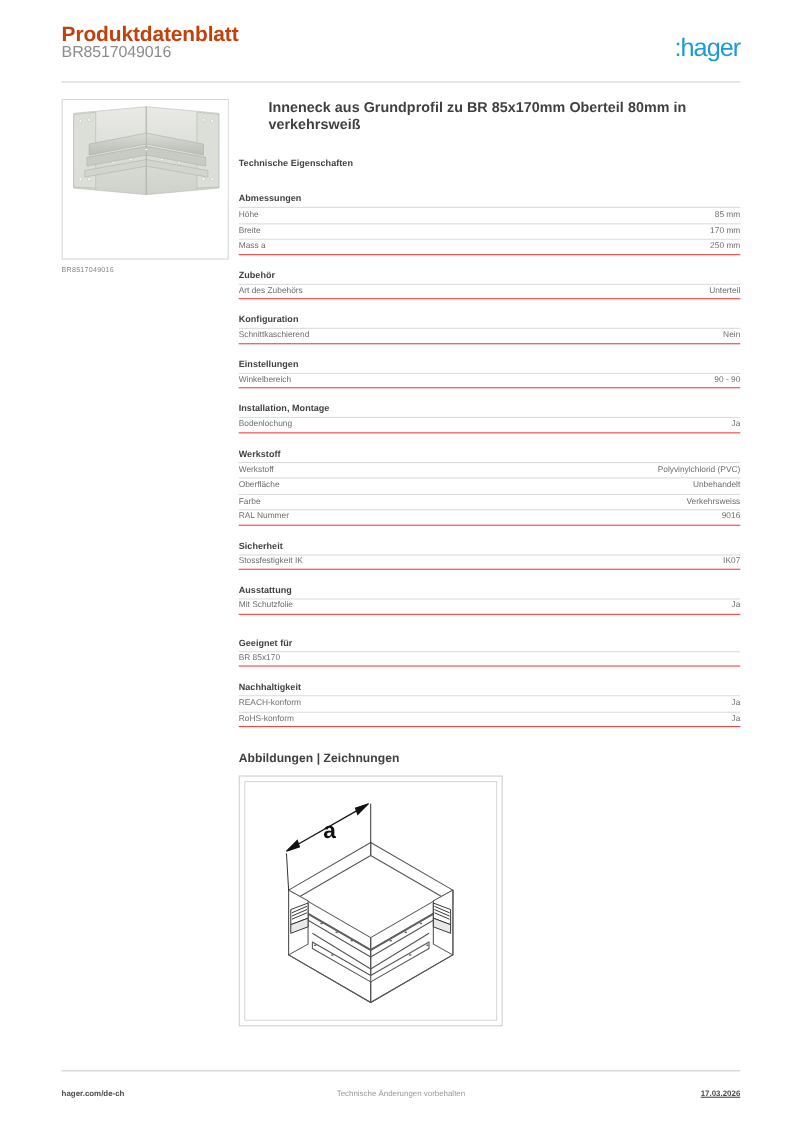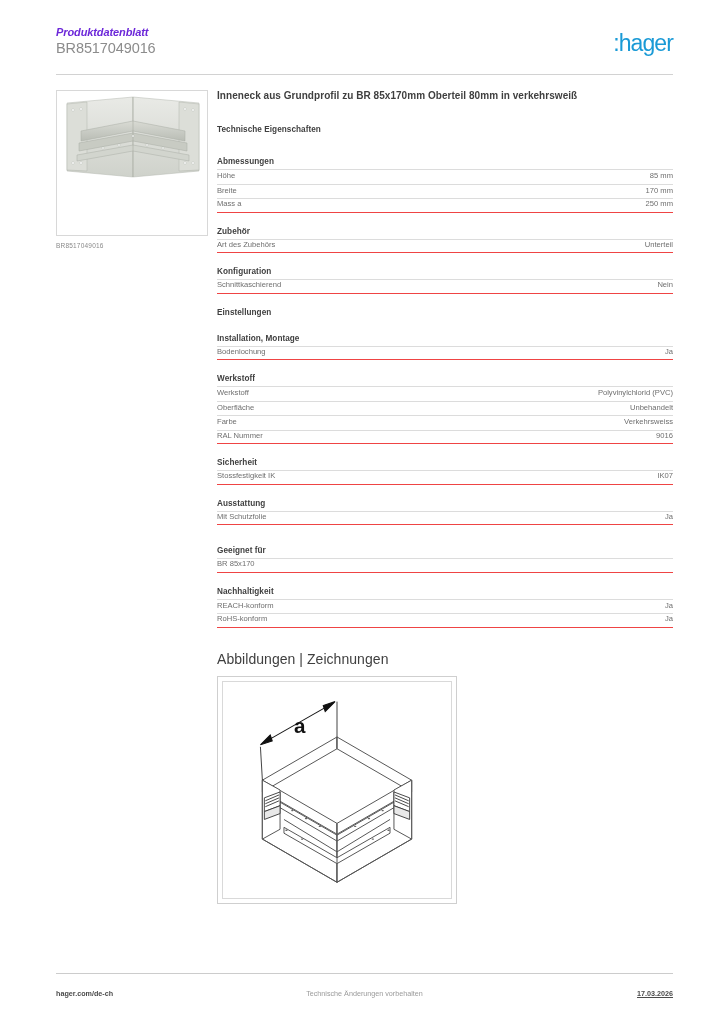--- a/index.html
+++ b/index.html
@@ -26,26 +26,25 @@
 
   
   .header {
     position: absolute;
     left: 56px;
     top: 24px;
     width: 617px;
     height: 48px;
   }
   .doc-title {
-    font-size: 11px;
-    font-weight: bold;
-    color: #6d28d9;
+    font-size: 19px;
+    font-weight: bold;
+    color: #c2410c;
     letter-spacing: -0.1px;
     line-height: 16px;
-    font-style: italic;
   }
   .doc-subtitle {
     font-size: 14.5px;
     font-weight: normal;
     color: #8c8c8c;
     line-height: 17px;
     letter-spacing: -0.1px;
   }
   .logo {
     position: absolute;
@@ -94,25 +93,26 @@
   }
 
   
   .content {
     position: absolute;
     left: 217px;
     top: 90px;
     width: 456px;
   }
   .product-desc {
-    font-size: 10px;
+    font-size: 13px;
     font-weight: bold;
     color: #3f3f3f;
     letter-spacing: 0.05px;
     margin-bottom: 24px;
+    margin-left: 27px;
   }
   .section-heading {
     font-size: 8.2px;
     font-weight: bold;
     color: #3f3f3f;
     letter-spacing: 0.05px;
   }
   .tech-heading {
     margin-bottom: 23px;
   }
@@ -136,22 +136,22 @@
     line-height: 14.5px;
     font-size: 7.6px;
     color: #6e6e6e;
   }
   .spec-row:last-child { border-bottom: 1px solid #ef4444; }
   .spec-label { white-space: nowrap; }
   .spec-value { white-space: nowrap; text-align: right; }
 
   
   .drawings-heading {
-    font-size: 14px;
-    font-weight: normal;
+    font-size: 11px;
+    font-weight: bold;
     color: #3f3f3f;
     margin-top: 23px;
     margin-bottom: 9px;
     letter-spacing: 0.05px;
   }
   .drawing-frame {
     width: 240px;
     height: 228px;
     border: 1px solid #cfcfcf;
     padding: 4px;
@@ -298,20 +298,24 @@
         </div>
         <div class="spec-group">
           <div class="group-title">Konfiguration</div>
           <div class="spec-row">
             <span class="spec-label">Schnittkaschierend</span>
             <span class="spec-value">Nein</span>
           </div>
         </div>
         <div class="spec-group">
           <div class="group-title">Einstellungen</div>
+          <div class="spec-row">
+            <span class="spec-label">Winkelbereich</span>
+            <span class="spec-value">90 - 90</span>
+          </div>
         </div>
         <div class="spec-group">
           <div class="group-title">Installation, Montage</div>
           <div class="spec-row">
             <span class="spec-label">Bodenlochung</span>
             <span class="spec-value">Ja</span>
           </div>
         </div>
         <div class="spec-group">
           <div class="group-title">Werkstoff</div>

